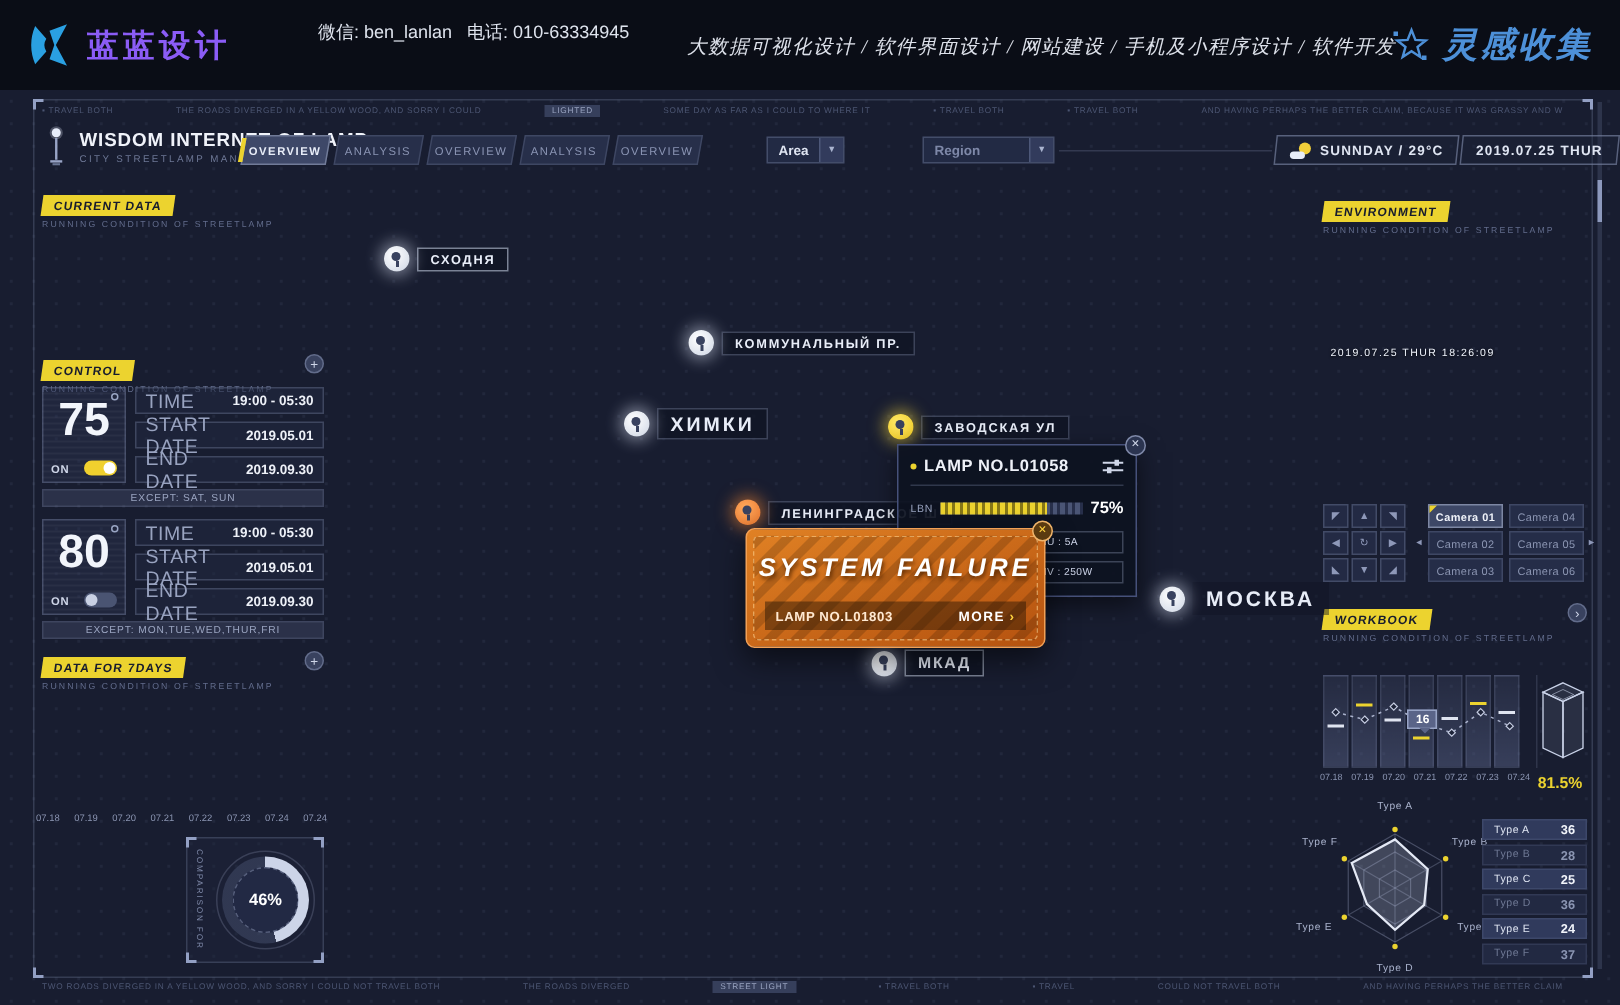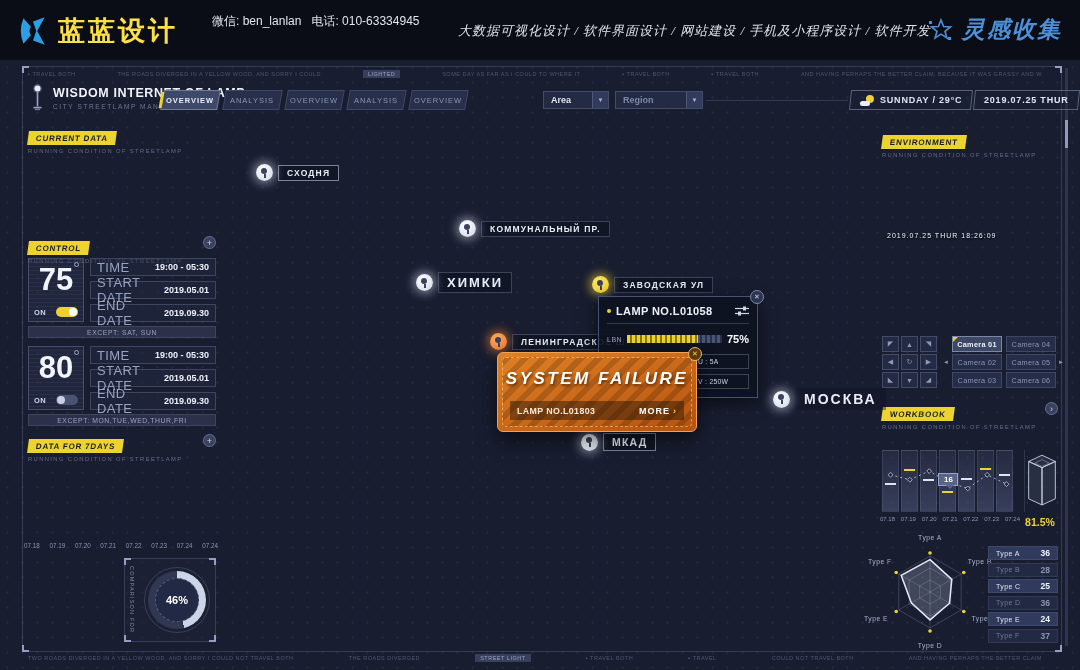--- a/index.html
+++ b/index.html
@@ -4,21 +4,21 @@
 <style>
   *{margin:0;padding:0;box-sizing:border-box}
   html,body{background:#000}
   #app{position:relative;width:1080px;height:670px;overflow:hidden;
        font-family:"Liberation Sans",sans-serif;background:#10141f}
   .abs{position:absolute}
 
   
   #banner{position:absolute;left:0;top:0;width:1080px;height:60px;background:#0a0d16}
   #logo{position:absolute;left:16px;top:13px;display:flex;align-items:center;gap:8px}
-  #logo-text{font-size:27px;font-weight:bold;color:#fde047;letter-spacing:3px}
+  #logo-text{font-size:21px;font-weight:bold;color:#8b5cf6;letter-spacing:3px}
   #contact{position:absolute;left:212px;top:12px;line-height:19px;color:#e8ecf5}
   #contact .l1{font-size:13px;font-weight:bold}
   #contact .l1 .arrows{font-size:8px;color:#aab2c6;letter-spacing:2px;margin-left:8px}
   #contact .l2{font-size:12px;color:#dfe4ee}
   #services{position:absolute;left:458px;top:22px;width:450px;font-size:13px;color:#dde1ea;
             font-family:"Liberation Serif",serif;font-style:italic;letter-spacing:1px;white-space:nowrap}
   #collect{position:absolute;right:18px;top:14px;display:flex;align-items:center;gap:8px;
            font-size:23px;font-weight:bold;font-style:italic;color:#4d90d8;
            font-family:"Liberation Serif",serif;letter-spacing:2px}
 
@@ -53,21 +53,21 @@
        display:flex;align-items:center;justify-content:center;position:relative;cursor:pointer}
   .tab span{transform:skewX(10deg);font-size:7.5px;letter-spacing:1px;color:#8b95b4}
   .tab.active{background:#3e4868;border-color:rgba(190,200,225,.4)}
   .tab.active::before{content:"";position:absolute;left:-3px;top:1px;bottom:1px;width:3px;background:#ecd32f}
   .tab.active span{color:#e8edf8;font-weight:bold}
   .sel{height:18px;background:#222a44;border:1px solid rgba(130,142,175,.35);display:flex;align-items:center;
        justify-content:space-between;padding-left:7px;cursor:pointer}
   .sel .sl{font-size:9px;font-weight:bold;color:#dfe5f2}
   .sel .sq{width:16px;height:16px;background:#323b5c;display:flex;align-items:center;justify-content:center;
            font-size:6px;color:#aab4d0;border-left:1px solid rgba(130,142,175,.35)}
-  #sel-area{left:543px;top:31px;width:66px}
+  #sel-area{left:511px;top:31px;width:52px}
   #sel-region{left:615px;top:31px;width:88px}
   #sel-region .sl{color:#7e88a8}
   #hline{left:706px;top:40px;width:142px;height:1px;background:rgba(130,142,175,.25)}
   .hbox{height:20px;border:1px solid rgba(150,162,195,.5);display:flex;align-items:center;gap:6px;
         padding:0 9px;font-size:9px;font-weight:bold;color:#dfe5f2;letter-spacing:.8px;
         transform:skewX(-6deg);background:rgba(30,37,60,.4)}
   .hbox>*{transform:skewX(6deg)}
   #weather{left:850px;top:30px}
   #datebox{left:974px;top:30px}
   .wicon{position:relative;width:14px;height:11px;flex:0 0 auto}

